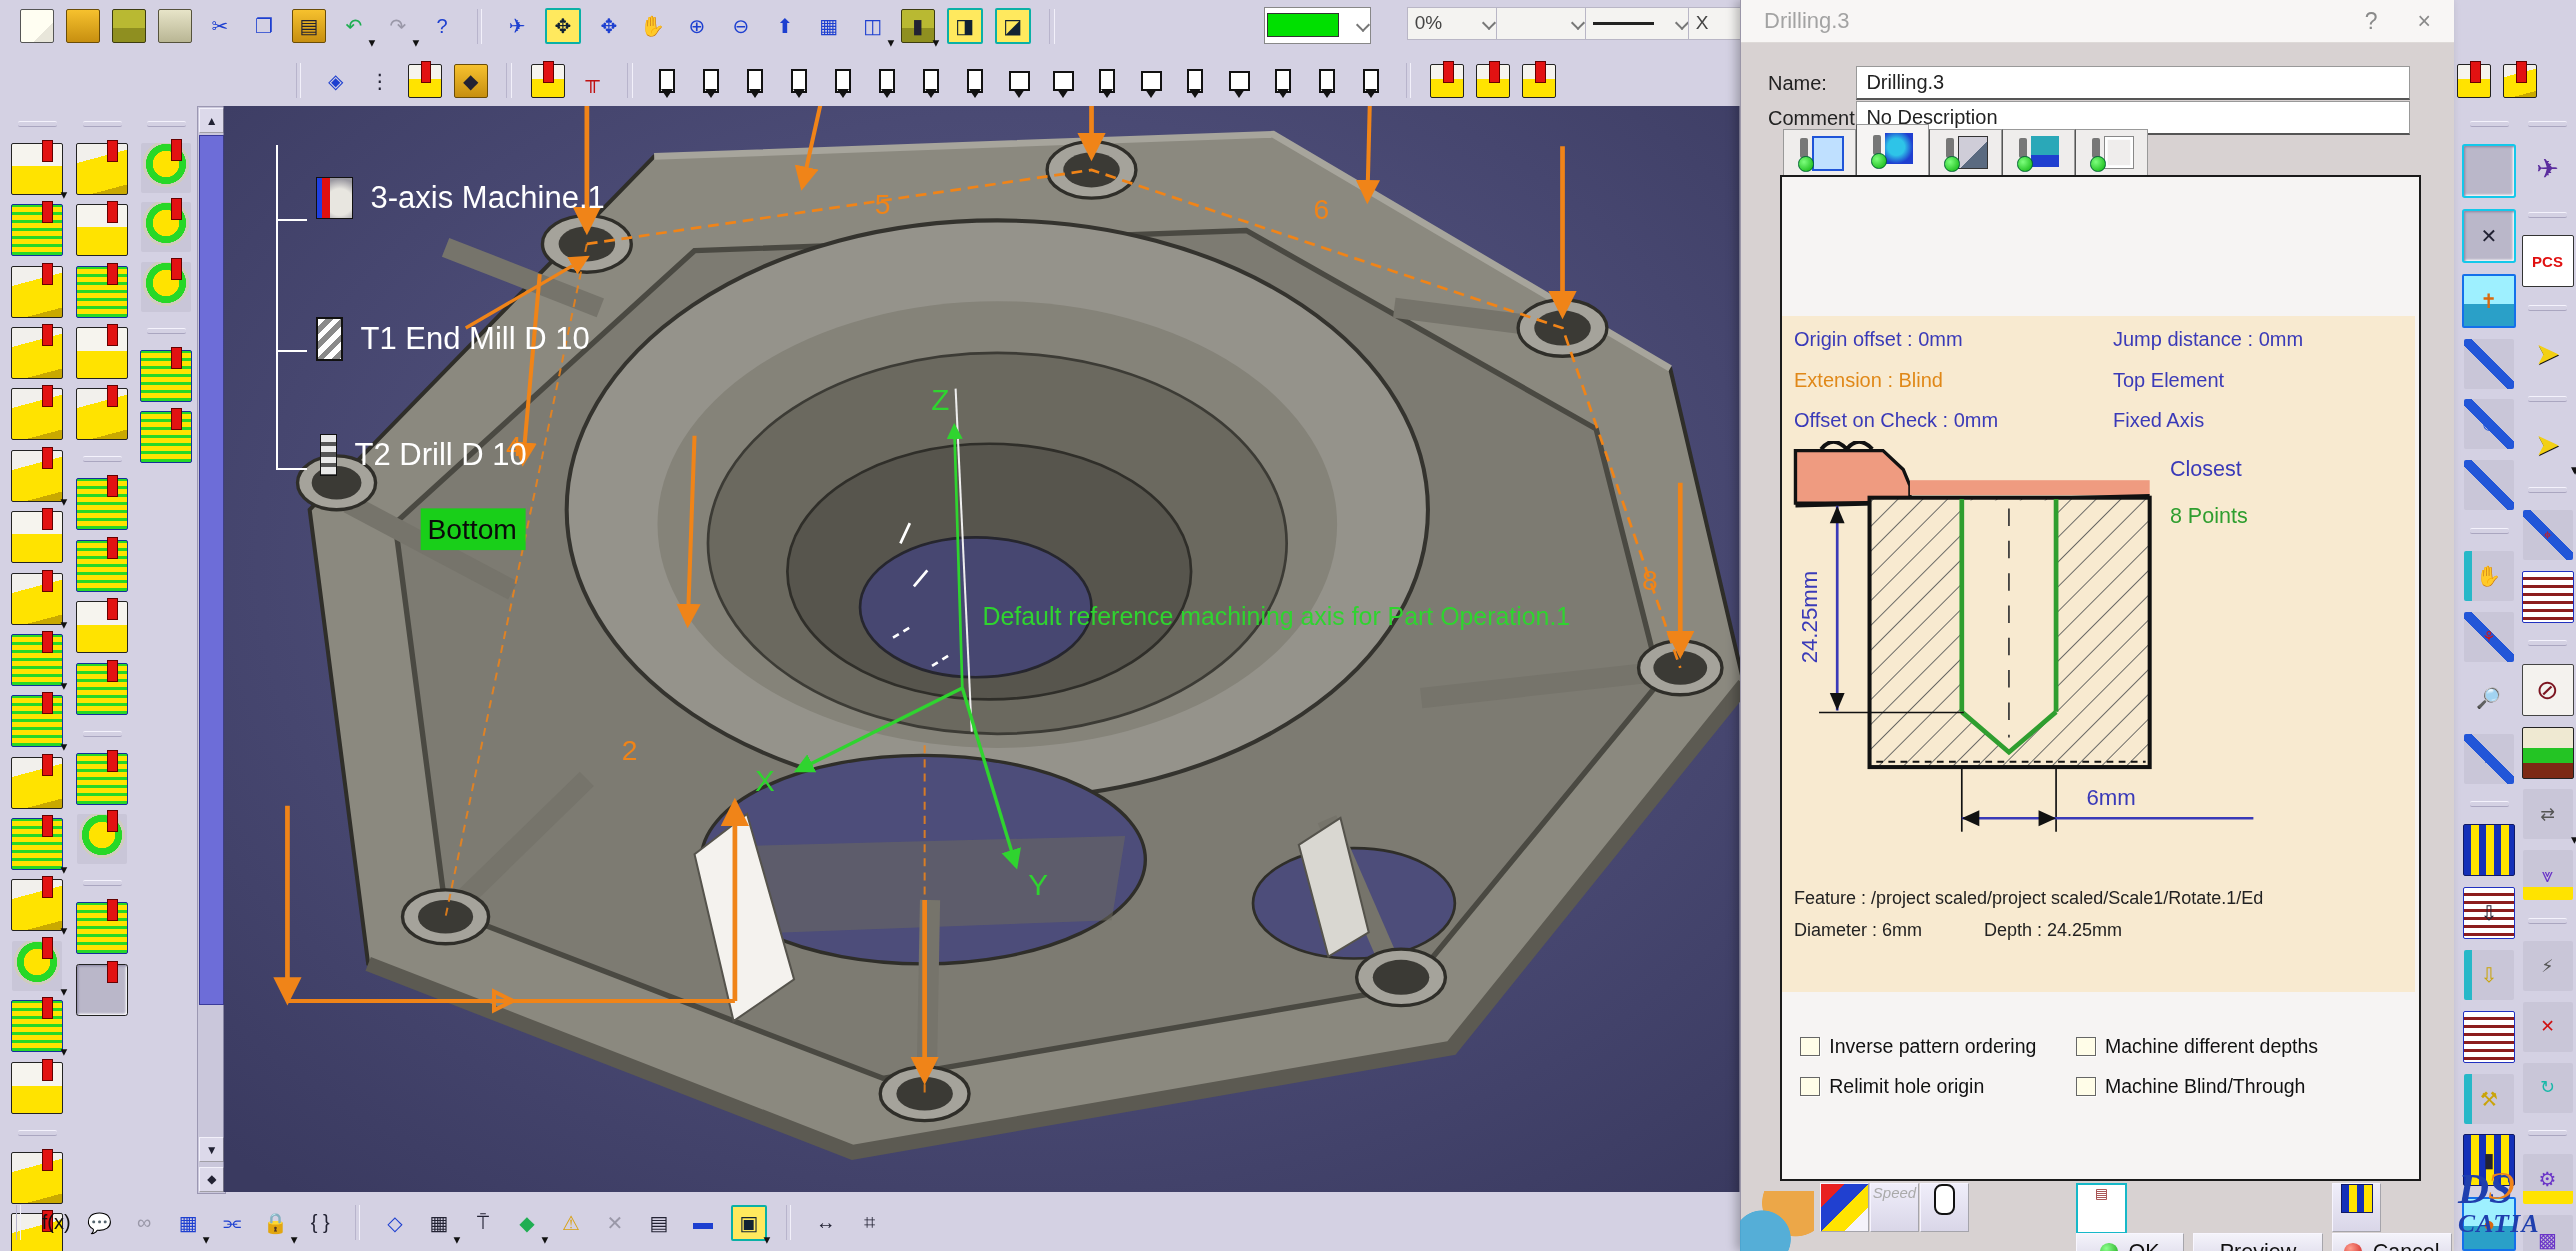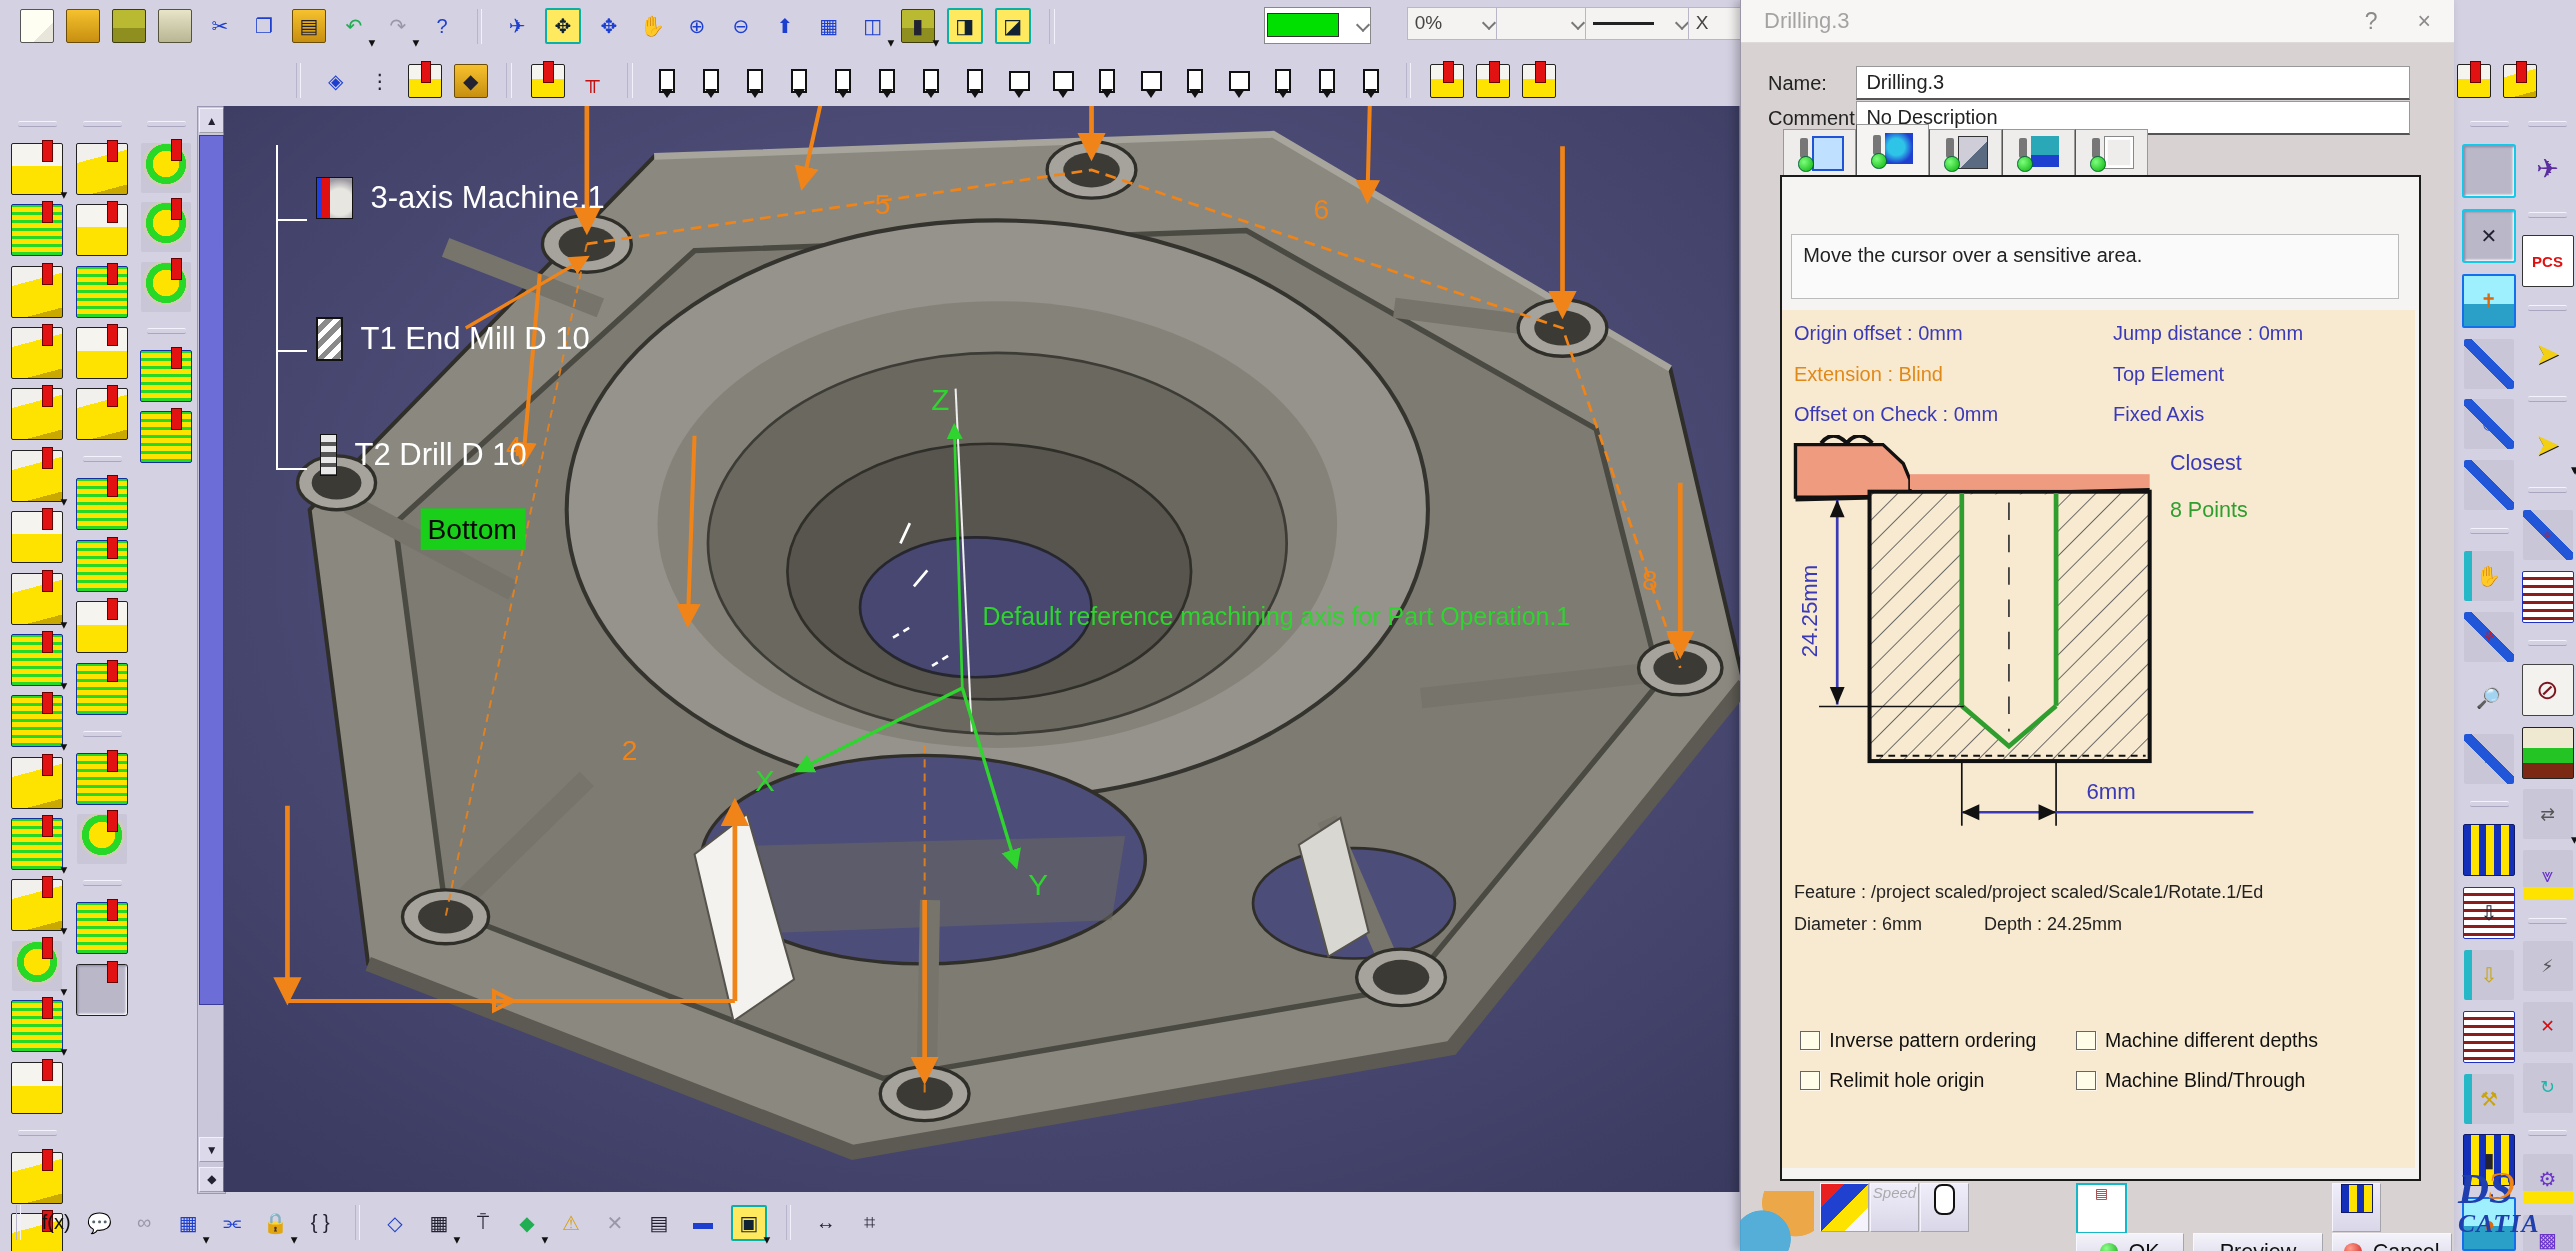--- a/index.html
+++ b/index.html
@@ -99,21 +99,21 @@
   .t2 .art{background:radial-gradient(circle at 40% 45%,#2ec4e8 35%,#1f3fd0 70%);}
   .t3 .art{background:linear-gradient(135deg,#cfcdd8 55%,#5a6a80 55%);border:1.3px solid #333;}
   .t4 .art{background:linear-gradient(180deg,#2aa8b8 60%,#1f3fd0 60%);}
   .t5 .art{background:#efedec;border:1.3px solid #888;box-shadow:inset 0 0 0 2.7px #fff;}
   
   #panel{position:absolute;left:39px;top:175px;width:637px;height:1002px;background:#f6f4f3;border:2px solid #1a1a1a;}
   #pat-dd{position:absolute;left:9.4px;top:10.8px;width:608px;height:35px;background:#fff;border:0.7px solid #aaa;
       display:flex;align-items:center;padding:0 10.8px;font-size:21px;color:#222;}
   #status{position:absolute;left:9.4px;top:57px;width:608px;height:65px;background:#fbfafa;border:0.7px solid #bbb;
       font-size:20px;color:#222;padding:9.4px 10.8px;box-sizing:border-box;}
-  #cream{position:absolute;left:0px;top:133px;width:633px;height:858px;background:#f8ead0;}
+  #cream{position:absolute;left:0px;top:139px;width:633px;height:676px;background:#f8ead0;}
   .param{position:absolute;font-size:20px;white-space:nowrap;}
   .p-blue{color:#3a3ab8;} .p-orange{color:#e08818;}
   .cbrow{position:absolute;display:flex;align-items:center;gap:9.4px;font-size:19.5px;color:#111;white-space:nowrap;padding-left:9px;}
   .cbx{width:17.5px;height:17.5px;background:#fffde8;border:1.3px solid #666;box-shadow:0.7px 0.7px 0 #fff;}
   
   .sqbtn{position:absolute;width:47px;height:47px;background:linear-gradient(180deg,#f0eefa,#d9d6e8);
       border:1.3px outset #f6f4ff;display:flex;align-items:flex-start;justify-content:center;font-size:20px;}
   .mainbtn{position:absolute;height:36px;background:linear-gradient(180deg,#f4f3fa,#d6d3e6);border:1.3px outset #f8f6ff;
       display:flex;align-items:center;justify-content:center;gap:10.8px;font-size:21.5px;color:#111;}
   .ball{width:17.5px;height:17.5px;border-radius:50%;}
@@ -705,23 +705,20 @@
           </div>
         </div>
       <div class="tab">
           <div class="tabico t5">
             <div class="art"></div>
           </div>
         </div>
     </div>
 
     <div id="panel">
-      <div id="status">
-        <span>Move the cursor over a sensitive area.</span>
-      </div>
 
       <div id="cream">
         <div class="param p-blue" style="left:12px;top:12px;">Origin offset : 0mm</div>
         <div class="param p-orange" style="left:12px;top:53px;">Extension  : Blind</div>
         <div class="param p-blue" style="left:12px;top:93px;">Offset on Check : 0mm</div>
         <div class="param p-blue" style="left:331px;top:12px;">Jump distance : 0mm</div>
         <div class="param p-blue" style="left:331px;top:53px;">Top Element</div>
         <div class="param p-blue" style="left:331px;top:93px;">Fixed Axis</div>
 
         <svg width="633" height="438" viewBox="0 0 940 650" style="position:absolute;left:0;top:125px;">

